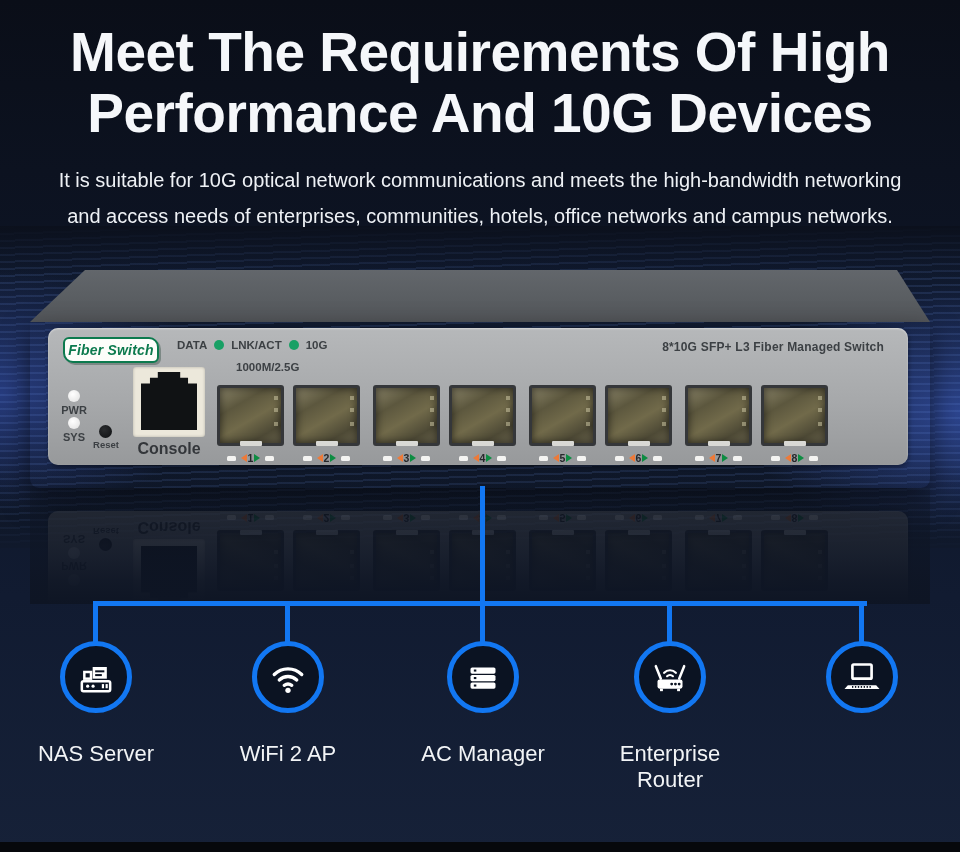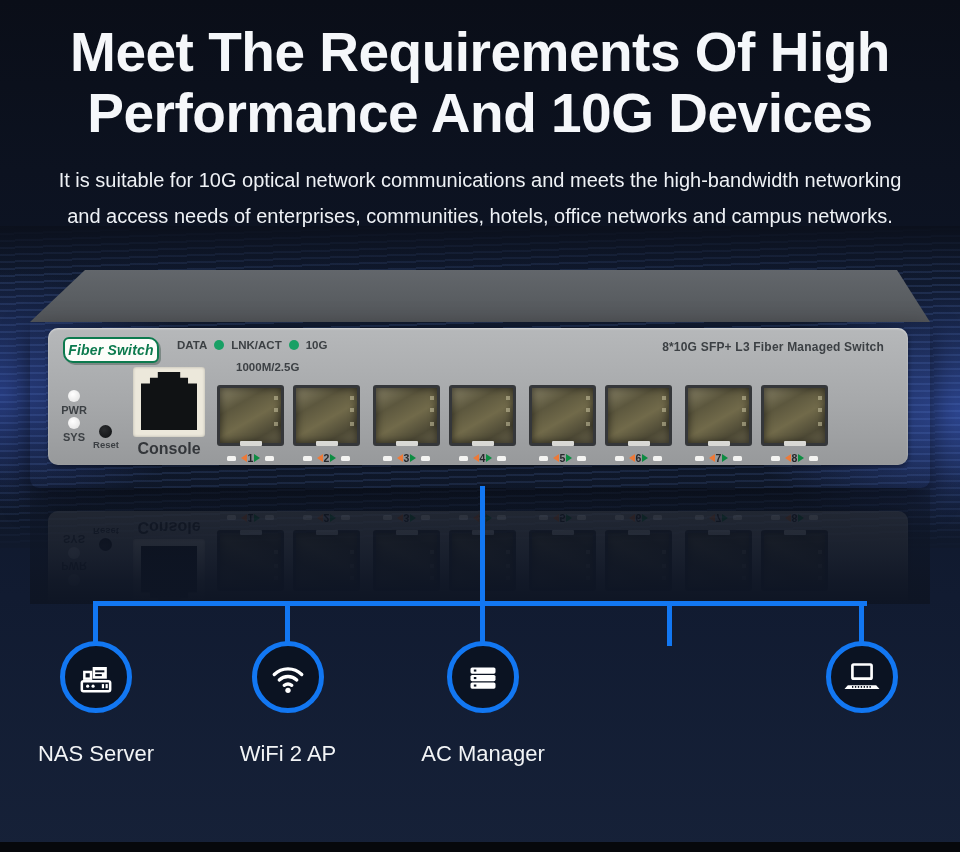--- a/index.html
+++ b/index.html
@@ -442,20 +442,37 @@
         <rect x="9" y="21.5" width="30" height="7.5" rx="2" fill="#fff"></rect>
         <rect x="9" y="30.5" width="30" height="7.5" rx="2" fill="#fff"></rect>
         <rect x="13" y="15" width="3" height="2.5" fill="#0b1322"></rect>
         <rect x="13" y="24" width="3" height="2.5" fill="#0b1322"></rect>
         <rect x="13" y="33" width="3" height="2.5" fill="#0b1322"></rect>
       </svg>
     </div>
     <div class="node-label">AC Manager</div>
   </div>
 
+  <div class="node" style="left:590px">
+    <div class="ring">
+      <svg width="40" height="40" viewBox="0 0 48 48">
+        <path d="M13 26 L7 11" stroke="#fff" stroke-width="3" stroke-linecap="round"></path>
+        <path d="M35 26 L41 11" stroke="#fff" stroke-width="3" stroke-linecap="round"></path>
+        <path d="M17 19 a9.5 9.5 0 0 1 14 0" fill="none" stroke="#fff" stroke-width="2.6" stroke-linecap="round"></path>
+        <path d="M20.5 23 a5 5 0 0 1 7 0" fill="none" stroke="#fff" stroke-width="2.6" stroke-linecap="round"></path>
+        <rect x="9" y="27" width="30" height="11" rx="2.5" fill="#fff"></rect>
+        <circle cx="26" cy="32.5" r="1.7" fill="#0b1322"></circle>
+          <circle cx="30.5" cy="32.5" r="1.7" fill="#0b1322"></circle>
+          <circle cx="35" cy="32.5" r="1.7" fill="#0b1322"></circle>
+        <rect x="12" y="38" width="3.5" height="3" fill="#fff"></rect>
+          <rect x="32.5" y="38" width="3.5" height="3" fill="#fff"></rect>
+      </svg>
+    </div>
+    <div class="node-label">Enterprise Router</div>
+  </div>
 
   <div class="node" style="left:782px">
     <div class="ring">
       <svg width="40" height="40" viewBox="0 0 48 48">
         <rect x="12.5" y="9" width="23" height="17" rx="1.5" fill="none" stroke="#fff" stroke-width="3.2"></rect>
         <polygon points="7,34 41,34 45,38.5 3,38.5" fill="#fff"></polygon>
         <rect x="12" y="34.8" width="1.6" height="2.2" fill="#0b1322"></rect>
           <rect x="15.5" y="34.8" width="1.6" height="2.2" fill="#0b1322"></rect>
         <rect x="19" y="34.8" width="1.6" height="2.2" fill="#0b1322"></rect>
           <rect x="22.5" y="34.8" width="1.6" height="2.2" fill="#0b1322"></rect>

